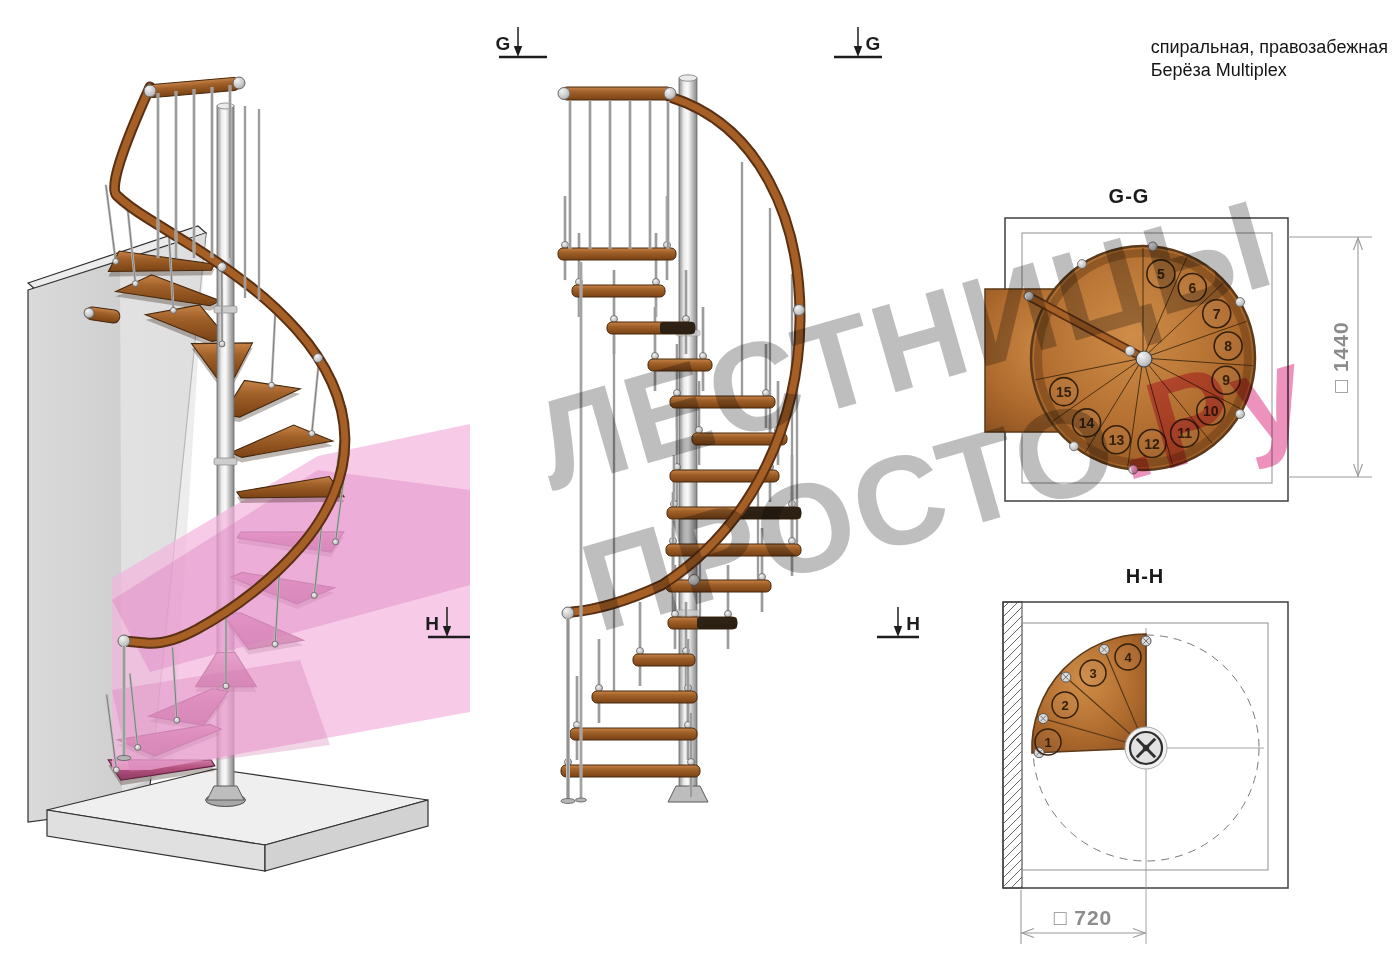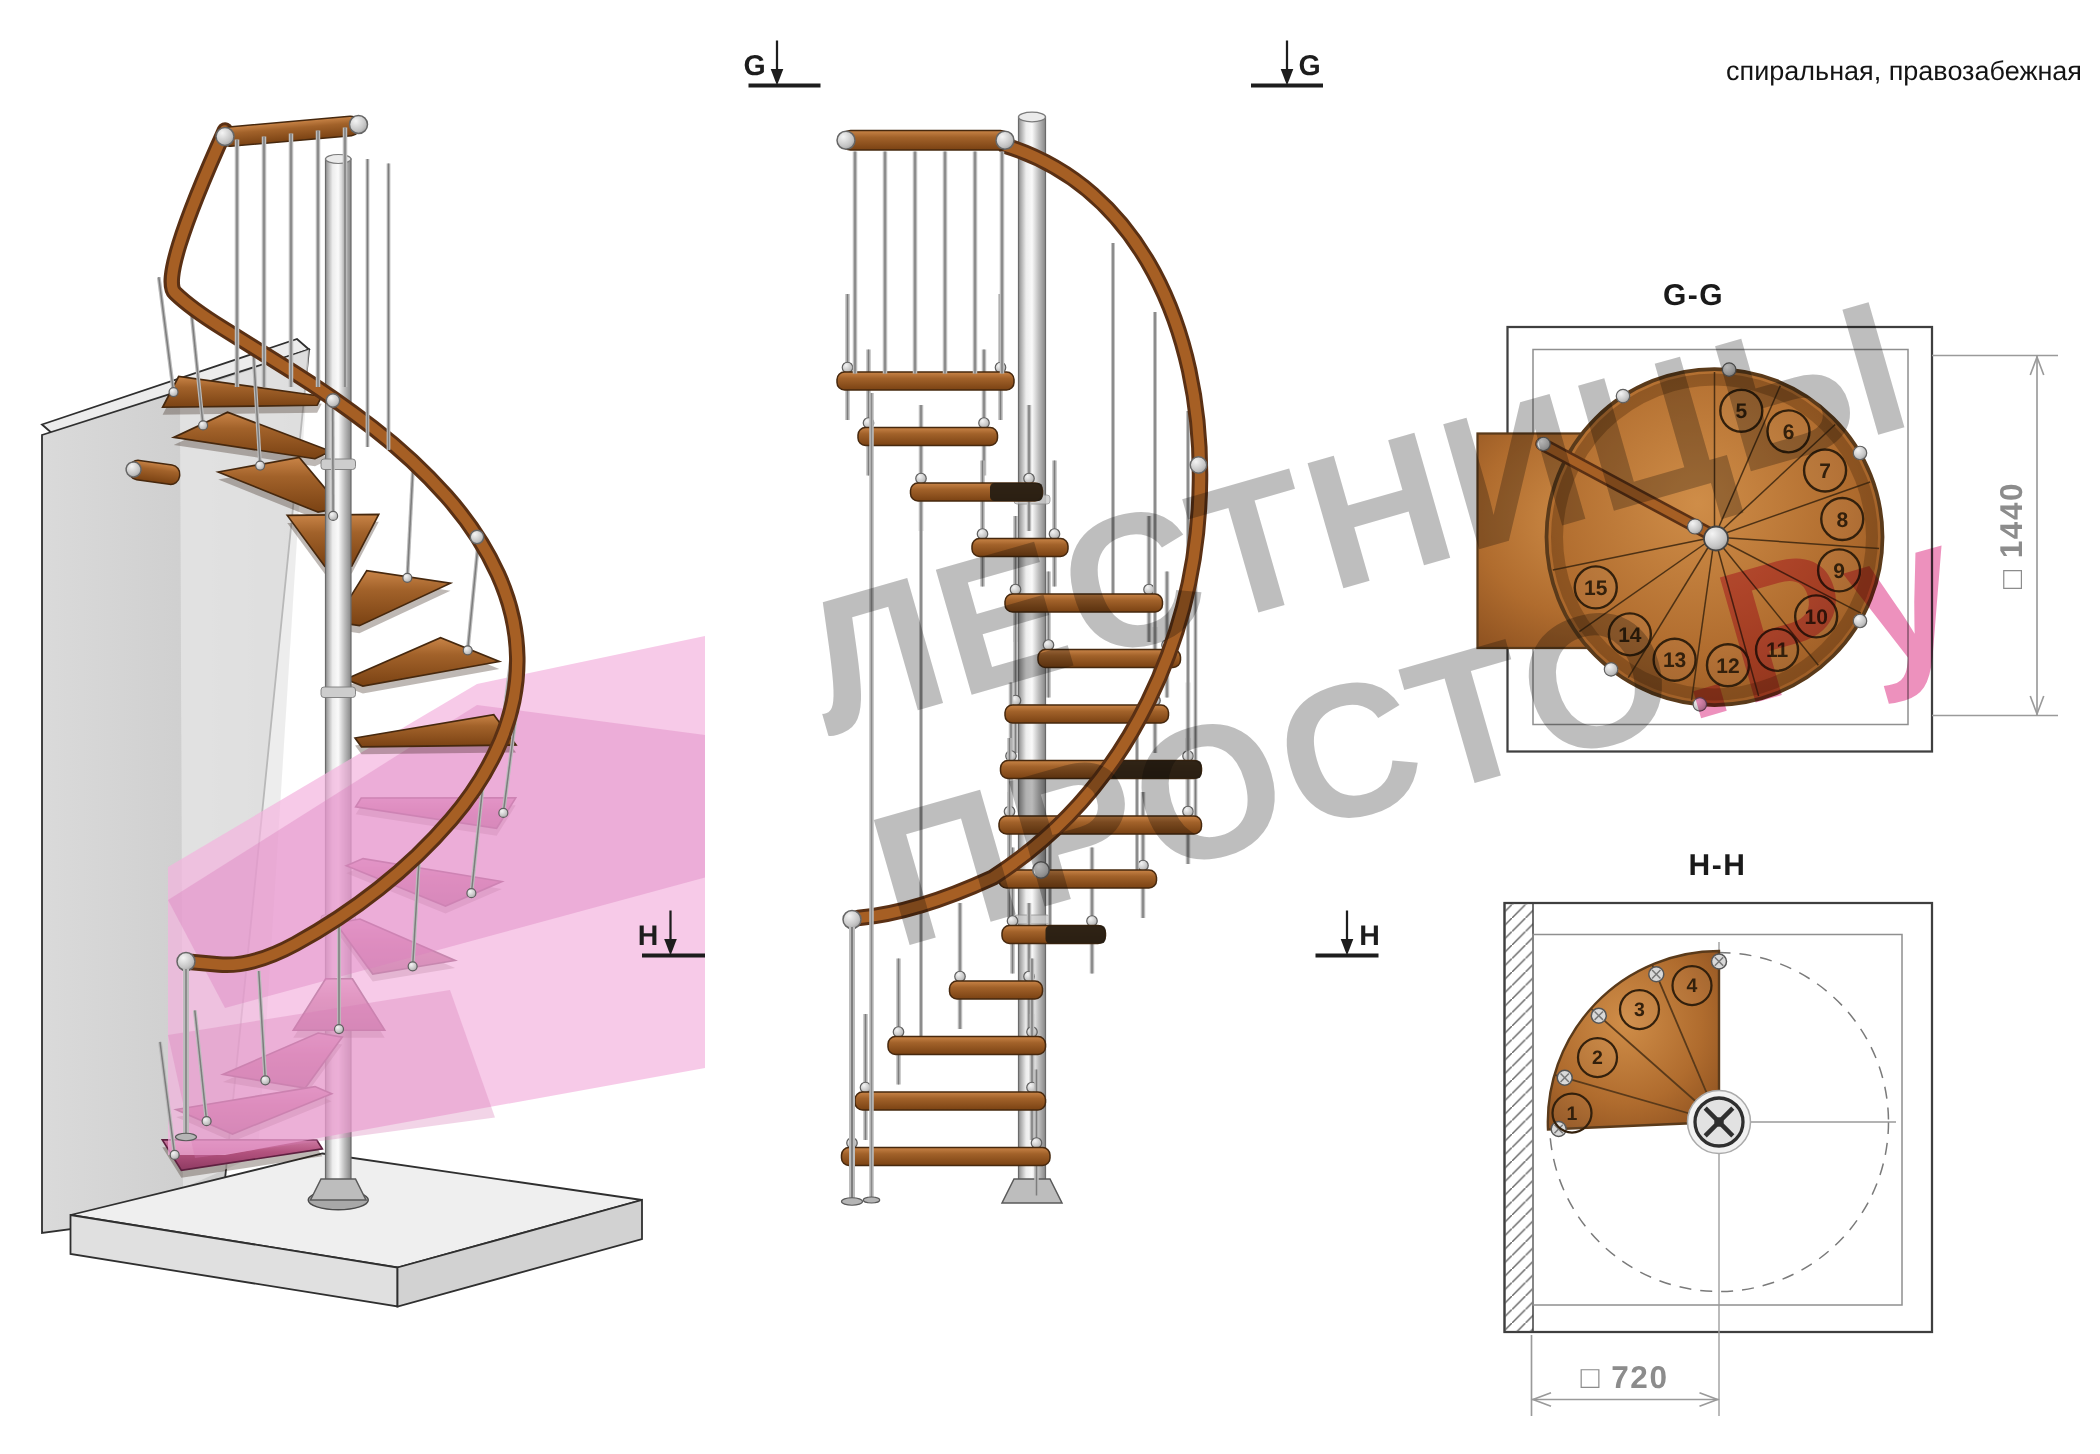--- a/index.html
+++ b/index.html
@@ -535,15 +535,16 @@
   </g>
 </svg>
 
 <div class="watermark">
   <div>ЛЕСТНИЦЫ</div>
   <div><span>ПРОСТО</span><span class="wm-pink">.Ру</span></div>
 </div>
 
 <div class="header">
   <div>спиральная, правозабежная</div>
+  <div>Берёза Multiplex</div>
 </div>
 
 </div>
 
 </body></html>

